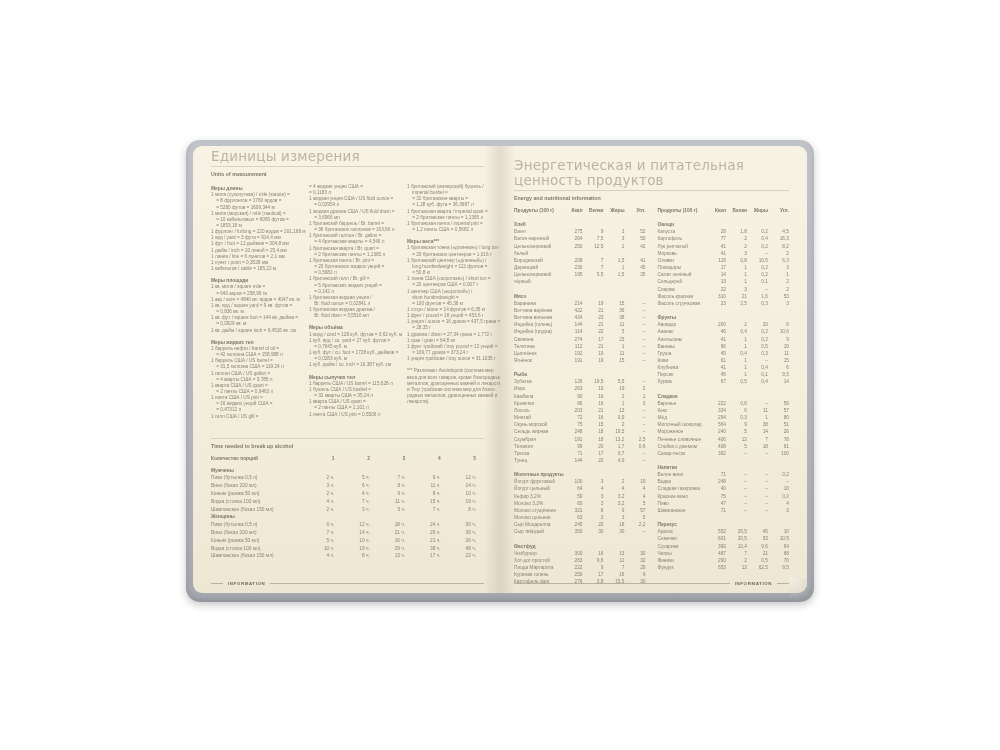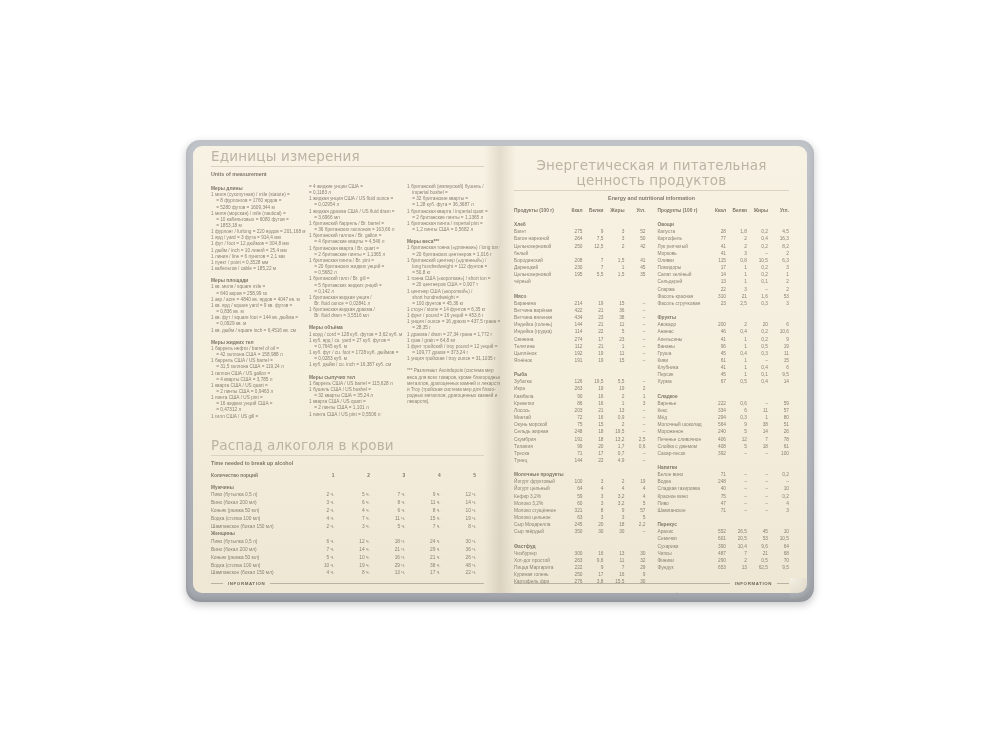--- a/index.html
+++ b/index.html
@@ -17,21 +17,21 @@
     background:linear-gradient(to right,rgba(120,108,85,0) 0%,rgba(120,108,85,.16) 100%);}
   .page.right::before{content:"";position:absolute;top:0;bottom:0;left:0;width:16px;
     background:linear-gradient(to left,rgba(120,108,85,0) 0%,rgba(120,108,85,.16) 100%);}
   .page-inner{position:absolute;inset:0;padding:3px 16px 16px 18px;box-sizing:border-box;}
   .page.right .page-inner{padding:12px 18px 16px 14px;}
 
   .big-title{font-family:"DejaVu Sans",sans-serif;font-size:13.5px;font-weight:400;
     color:#bcb3a3;letter-spacing:.2px;line-height:15px;}
   .title-rule{border-bottom:1px solid #d9d2c1;margin-top:2px;}
   .subtitle{font-size:5.3px;font-weight:bold;color:#80796b;margin-top:4px;}
-  .r-align{text-align:center;}
+  .r-align{text-align:left;}
 
   
   .u-cols{display:flex;gap:9px;margin-top:7px;}
   .u-col{width:89px;flex:0 0 auto;}
   .u-block{margin-bottom:6px;}
   .u-head{font-size:4.9px;font-weight:bold;color:#7f786a;line-height:6.2px;margin-top:2px;}
   .u-line{font-size:4.7px;color:#8b8375;line-height:6.15px;white-space:pre;}
 
   
   .alcohol{margin-top:12px;}
@@ -204,21 +204,20 @@
                 <div class="u-line">веса для всех товаров, кроме благородных</div>
                 <div class="u-line">металлов, драгоценных камней и лекарств)</div>
                 <div class="u-line">и Troy (тройская система мер для благо-</div>
                 <div class="u-line">родных металлов, драгоценных камней и</div>
                 <div class="u-line">лекарств).</div>
               </div>
             </div>
           </div>
 
         <div class="alcohol">
-          <div class="big-title">Распад алкоголя в крови</div>
           <div class="title-rule"></div>
           <div class="subtitle">Time needed to break up alcohol</div>
           <div class="a-table">
               <div class="a-row a-header">
                 <span class="a-label">Количество порций</span>
                 <span class="a-val">1</span>
                 <span class="a-val">2</span>
                 <span class="a-val">3</span>
                 <span class="a-val">4</span>
                 <span class="a-val">5</span>

